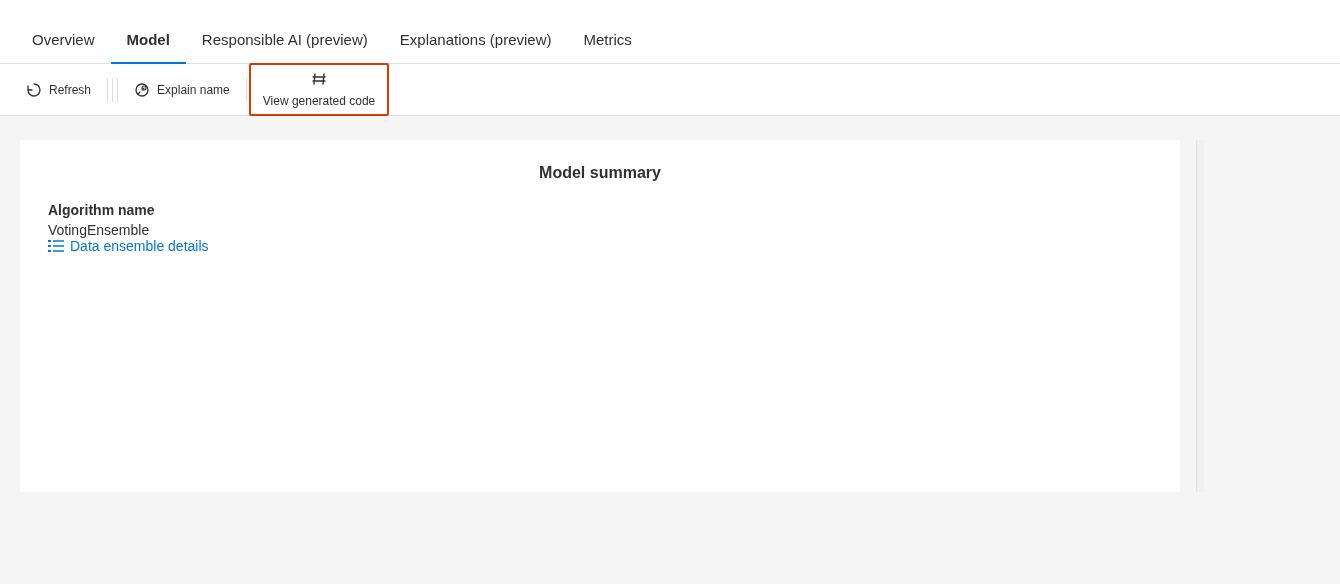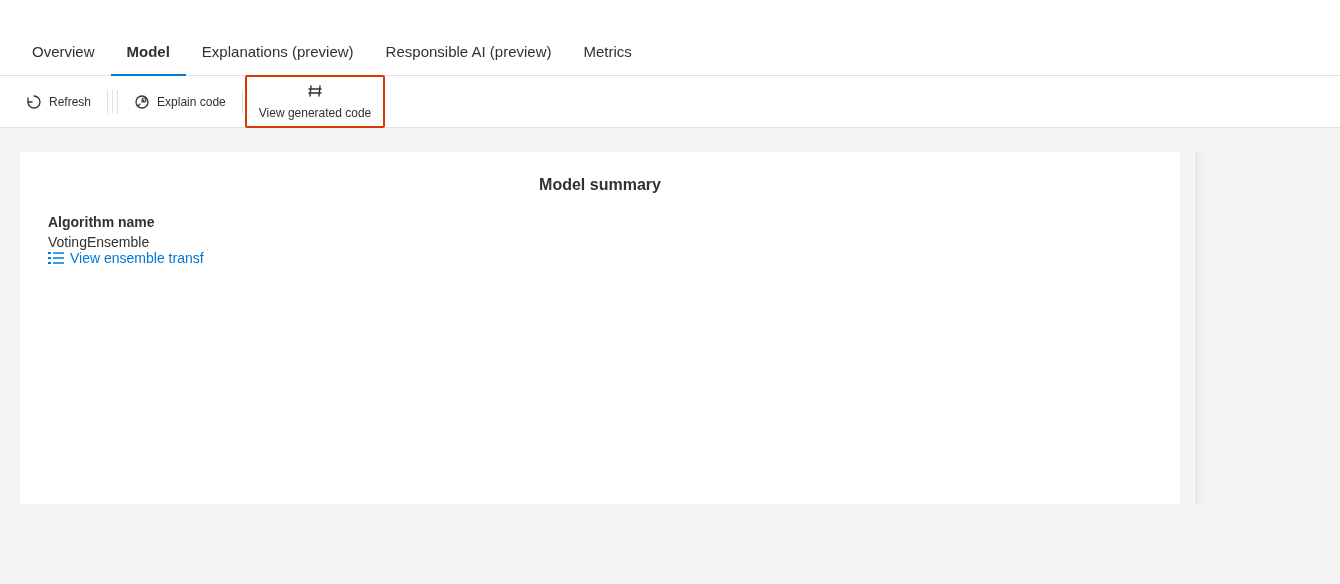--- a/index.html
+++ b/index.html
@@ -16,21 +16,21 @@
       overflow-x: hidden;
     }
 
     
     .nav-tabs {
       display: flex;
       align-items: flex-end;
       background-color: #ffffff;
       padding: 0 16px;
       border-bottom: 1px solid #e0e0e0;
-      height: 76px;
+      height: 64px;
     }
 
     .nav-tab {
       padding: 0 16px 14px 16px;
       font-size: 15px;
       color: #323130;
       cursor: pointer;
       position: relative;
       white-space: nowrap;
       border-bottom: 2px solid transparent;
@@ -154,22 +154,22 @@
     svg {
       overflow: visible;
     }
   </style>
 </head>
 <body>
 
 <nav class="nav-tabs">
   <div class="nav-tab">Overview</div>
   <div class="nav-tab active">Model</div>
+  <div class="nav-tab">Responsible AI (preview)</div>
   <div class="nav-tab">Explanations (preview)</div>
-  <div class="nav-tab">Responsible AI (preview)</div>
   <div class="nav-tab">Metrics</div>
 </nav>
 
 <div class="toolbar">
 
   <button class="toolbar-button">
     <span class="toolbar-icon">
       <svg width="16" height="16" viewBox="0 0 16 16" fill="none">
         <path d="M2 8A6 6 0 1 0 8 2" stroke="#323130" stroke-width="1.3" fill="none" stroke-linecap="round"></path>
         <path d="M2 4v4h4" stroke="#323130" stroke-width="1.3" fill="none" stroke-linecap="round" stroke-linejoin="round"></path>
@@ -188,21 +188,21 @@
 
   <button class="toolbar-button">
     <span class="toolbar-icon">
       <svg width="16" height="16" viewBox="0 0 16 16" fill="none">
         <circle cx="8" cy="8" r="6" stroke="#323130" stroke-width="1.3" fill="none"></circle>
         <circle cx="10" cy="6" r="2" stroke="#323130" stroke-width="1.1" fill="none"></circle>
         <path d="M4 12l2-2" stroke="#323130" stroke-width="1.1" stroke-linecap="round"></path>
         <path d="M8 8l2-2" stroke="#323130" stroke-width="1.1" stroke-linecap="round"></path>
       </svg>
     </span>
-    <span>Explain code</span>
+    <span>Explain name</span>
   </button>
 
   <div class="toolbar-separator"></div>
 
   <button class="toolbar-button highlighted">
     <span class="toolbar-icon">
       <svg width="16" height="16" viewBox="0 0 16 16" fill="none">
         <path d="M4 3l-1 10M13 3l-1 10M2 6h12M2 10h12" stroke="#323130" stroke-width="1.4" stroke-linecap="round"></path>
       </svg>
     </span>
@@ -224,19 +224,19 @@
       <span class="list-icon">
         <svg width="16" height="14" viewBox="0 0 16 14" fill="none">
           <rect x="0" y="1" width="3" height="2" fill="#0078d4"></rect>
           <rect x="0" y="6" width="3" height="2" fill="#0078d4"></rect>
           <rect x="0" y="11" width="3" height="2" fill="#0078d4"></rect>
           <line x1="5" y1="2" x2="16" y2="2" stroke="#0078d4" stroke-width="1.5"></line>
           <line x1="5" y1="7" x2="16" y2="7" stroke="#0078d4" stroke-width="1.5"></line>
           <line x1="5" y1="12" x2="16" y2="12" stroke="#0078d4" stroke-width="1.5"></line>
         </svg>
       </span>
-      <span>View ensemble transf</span>
+      <span>Data ensemble details</span>
     </a>
 
   </div>
 
   <div class="scrollbar"></div>
 </div>
 
 </body></html>

